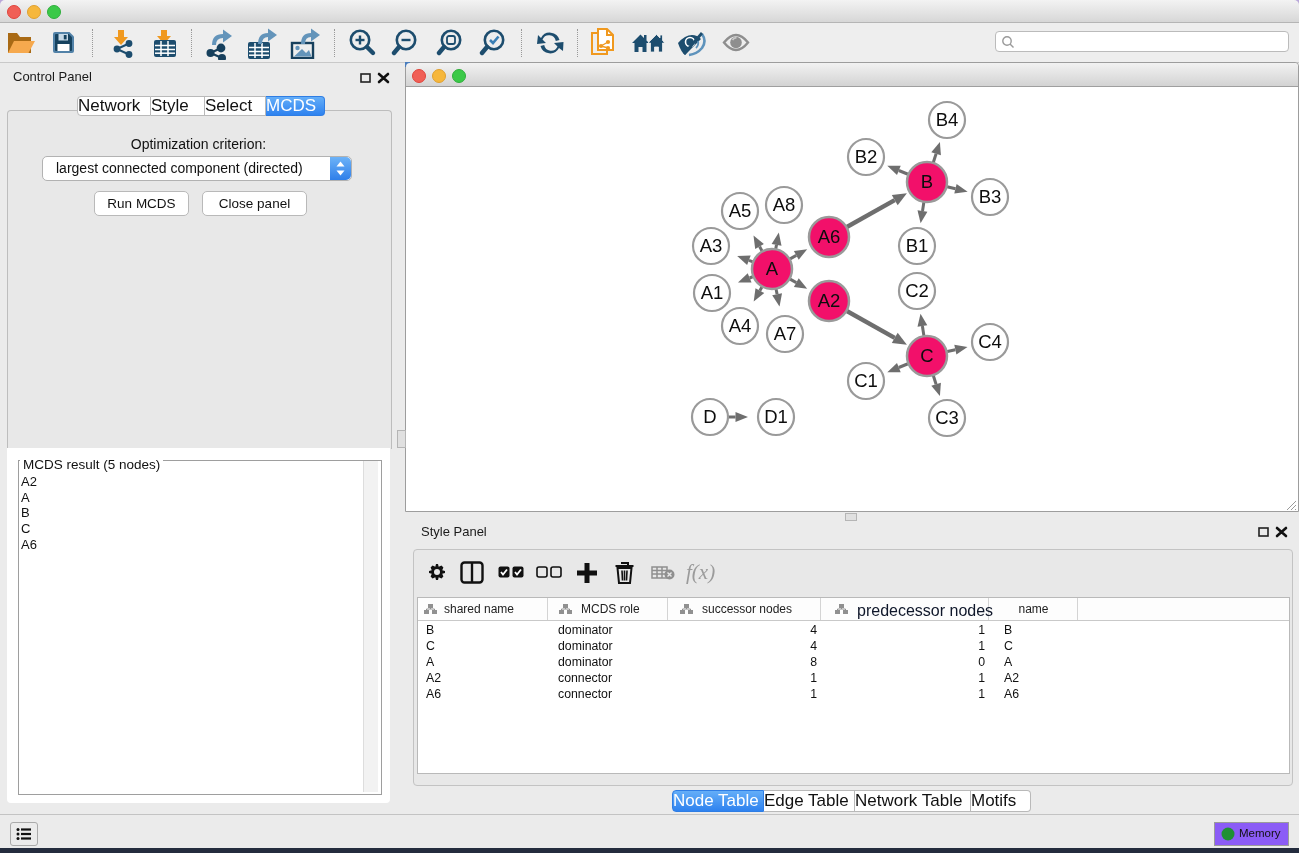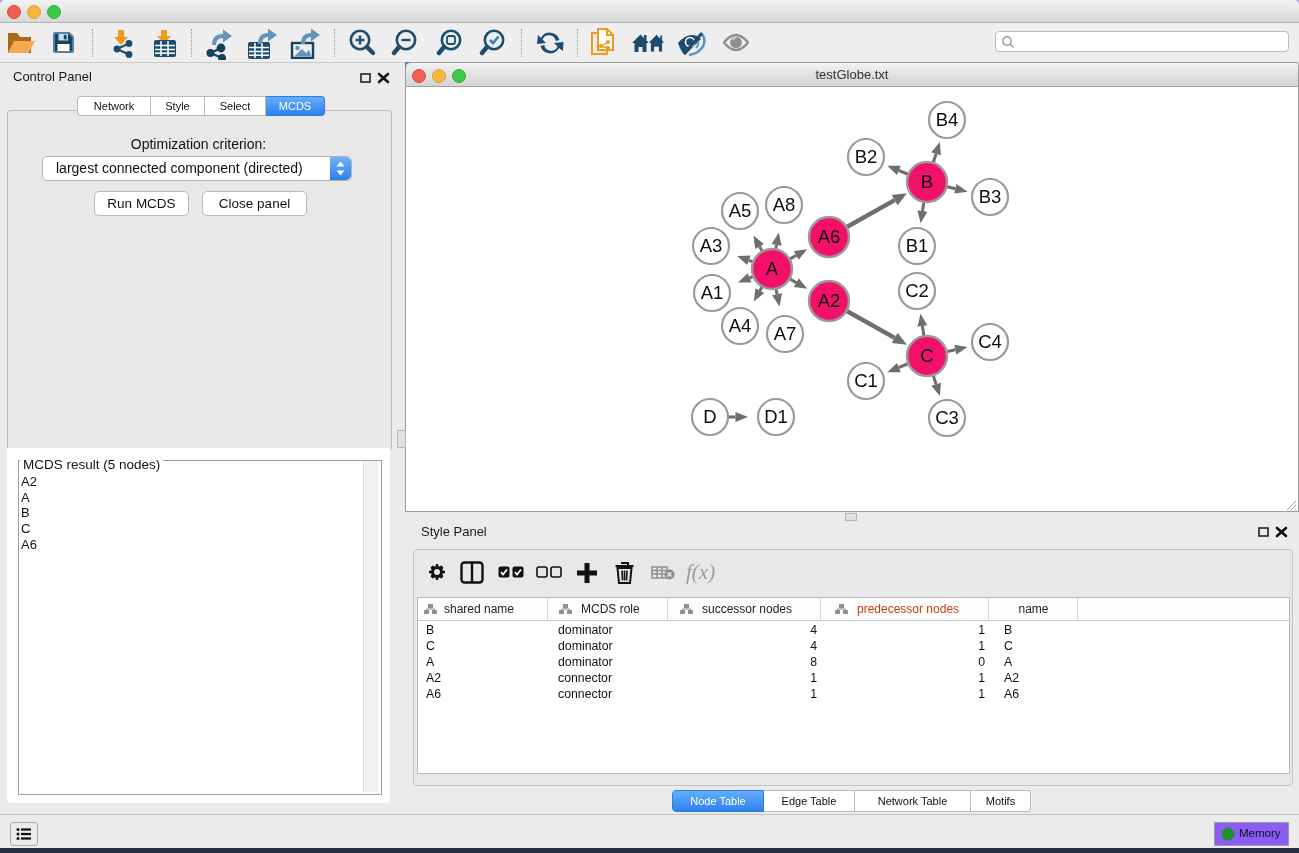--- a/index.html
+++ b/index.html
@@ -10,21 +10,21 @@
  background:linear-gradient(#f3f3f3,#d7d7d7);border-bottom:1px solid #b5b5b5;border-radius:5px 5px 0 0}
 #titlebar .t{position:absolute;left:0;right:0;top:4px;text-align:center;font-size:13.5px;color:#3e3e3e}
 .tl{position:absolute;top:4px;width:12px;height:12px;border-radius:50%}
 #toolbar{position:absolute;left:0;top:23px;width:1299px;height:39px;background:#eeeeee;border-bottom:1px solid #c9c9c9}
 .sep{position:absolute;top:6px;height:28px;width:0;border-left:1px dotted #999}
 #search{position:absolute;left:995px;top:8px;width:292px;height:19px;background:#fff;border:1px solid #bbb;border-radius:4px}
 
 #cp-title{position:absolute;left:13px;top:69px;font-size:13px;color:#1a1a1a}
 .tabrow{position:absolute;display:flex}
 .tab{height:18px;line-height:18px;background:#fff;border:1px solid #b9b9b9;border-left:none;
- font-size:11px;color:#111;text-align:center;white-space:nowrap}
+ font-size:17px;color:#111;text-align:left;white-space:nowrap}
 .tab.first{border-left:1px solid #b9b9b9;border-radius:4px 0 0 4px}
 .tab.last{border-radius:0 4px 4px 0}
 .tab.sel{background:linear-gradient(#64aef8,#2e82ef);color:#fff;border-color:#2e7de4}
 #cp-gray{position:absolute;left:7px;top:110px;width:383px;height:338px;background:#e8e8e8;
  border:1px solid #bdbdbd;border-radius:4px 4px 0 0;border-bottom:none}
 #cp-white{position:absolute;left:7px;top:448px;width:383px;height:355px;background:#fff;border-radius:0 0 4px 4px}
 #optlabel{position:absolute;left:0;top:136px;width:397px;text-align:center;font-size:14px;color:#111}
 #dropdown{position:absolute;left:42px;top:156px;width:308px;height:23px;background:#fff;
  border:1px solid #b2b2b2;border-radius:5px}
 #dropdown .txt{position:absolute;left:13px;top:3px;font-size:14px;color:#111}
@@ -228,21 +228,20 @@
 <div id="fs-list">A2<br>A<br>B<br>C<br>A6</div>
 <div id="fs-scroll"></div>
 
 <div id="netwin">
     <div class="abs" style="left:-1px;top:-1px;width:5px;height:2px;background:#4a7dbd"></div>
     <div class="abs" style="left:-1px;top:-1px;width:2px;height:5px;background:#4a7dbd"></div>
  <div id="nettitle">
   <div class="tl" style="left:6px;top:6px;background:#f05f56;border:1px solid #e0443c"></div>
   <div class="tl" style="left:26px;top:6px;background:#f6b73c;border:1px solid #e0a02f"></div>
   <div class="tl" style="left:46px;top:6px;background:#3bc948;border:1px solid #2fae3c"></div>
-  <div class="t">testGlobe.txt</div>
  </div>
  <svg class="abs" style="left:0px;top:24px" width="892" height="424" font-family="Liberation Sans, sans-serif">
 <line x1="366.0" y1="182.0" x2="343.6" y2="191.0" stroke="#6e6e6e" stroke-width="3"></line>
 <polygon points="332.0,195.6 341.7,186.3 345.5,195.6" fill="#6e6e6e"></polygon>
 <line x1="366.0" y1="182.0" x2="342.9" y2="173.3" stroke="#6e6e6e" stroke-width="3"></line>
 <polygon points="331.2,168.9 344.7,168.6 341.1,178.0" fill="#6e6e6e"></polygon>
 <line x1="366.0" y1="182.0" x2="353.8" y2="203.7" stroke="#6e6e6e" stroke-width="3"></line>
 <polygon points="347.7,214.6 349.5,201.2 358.2,206.1" fill="#6e6e6e"></polygon>
 <line x1="366.0" y1="182.0" x2="353.6" y2="159.5" stroke="#6e6e6e" stroke-width="3"></line>
 <polygon points="347.5,148.5 357.9,157.0 349.2,161.9" fill="#6e6e6e"></polygon>
@@ -384,21 +383,21 @@
  <div id="thead">
   <div class="th" style="left:0;width:130px"></div>
   <div class="th" style="left:130px;width:120px"></div>
   <div class="th" style="left:250px;width:153px"></div>
   <div class="th" style="left:403px;width:168px"></div>
   <div class="th" style="left:571px;width:89px"></div>
  </div>
  <div class="td" style="left:26px;top:4px;font-size:12px;color:#222">shared name</div>
  <div class="td" style="left:163px;top:4px;font-size:12px;color:#222">MCDS role</div>
  <div class="td" style="left:284px;top:4px;font-size:12px;color:#222">successor nodes</div>
- <div class="td" style="left:439px;top:4px;font-size:12px;color:#c2410c">predecessor nodes</div>
+ <div class="td" style="left:439px;top:4px;font-size:16px;color:#0f172a">predecessor nodes</div>
  <div class="td" style="left:571px;width:89px;top:4px;font-size:12px;color:#222;text-align:center">name</div>
  <svg class="abs" style="left:6px;top:5px" width="13" height="12">
       <g fill="#909090">
         <rect x="4" y="1" width="5" height="4"></rect>
         <rect x="0" y="7" width="5" height="4"></rect>
         <rect x="8" y="7" width="5" height="4"></rect>
       </g>
       <path d="M6.5 5 L6.5 6 M2.5 7 L2.5 6 L10.5 6 L10.5 7" stroke="#909090" fill="none"></path>
     </svg>
  <svg class="abs" style="left:141px;top:5px" width="13" height="12">

